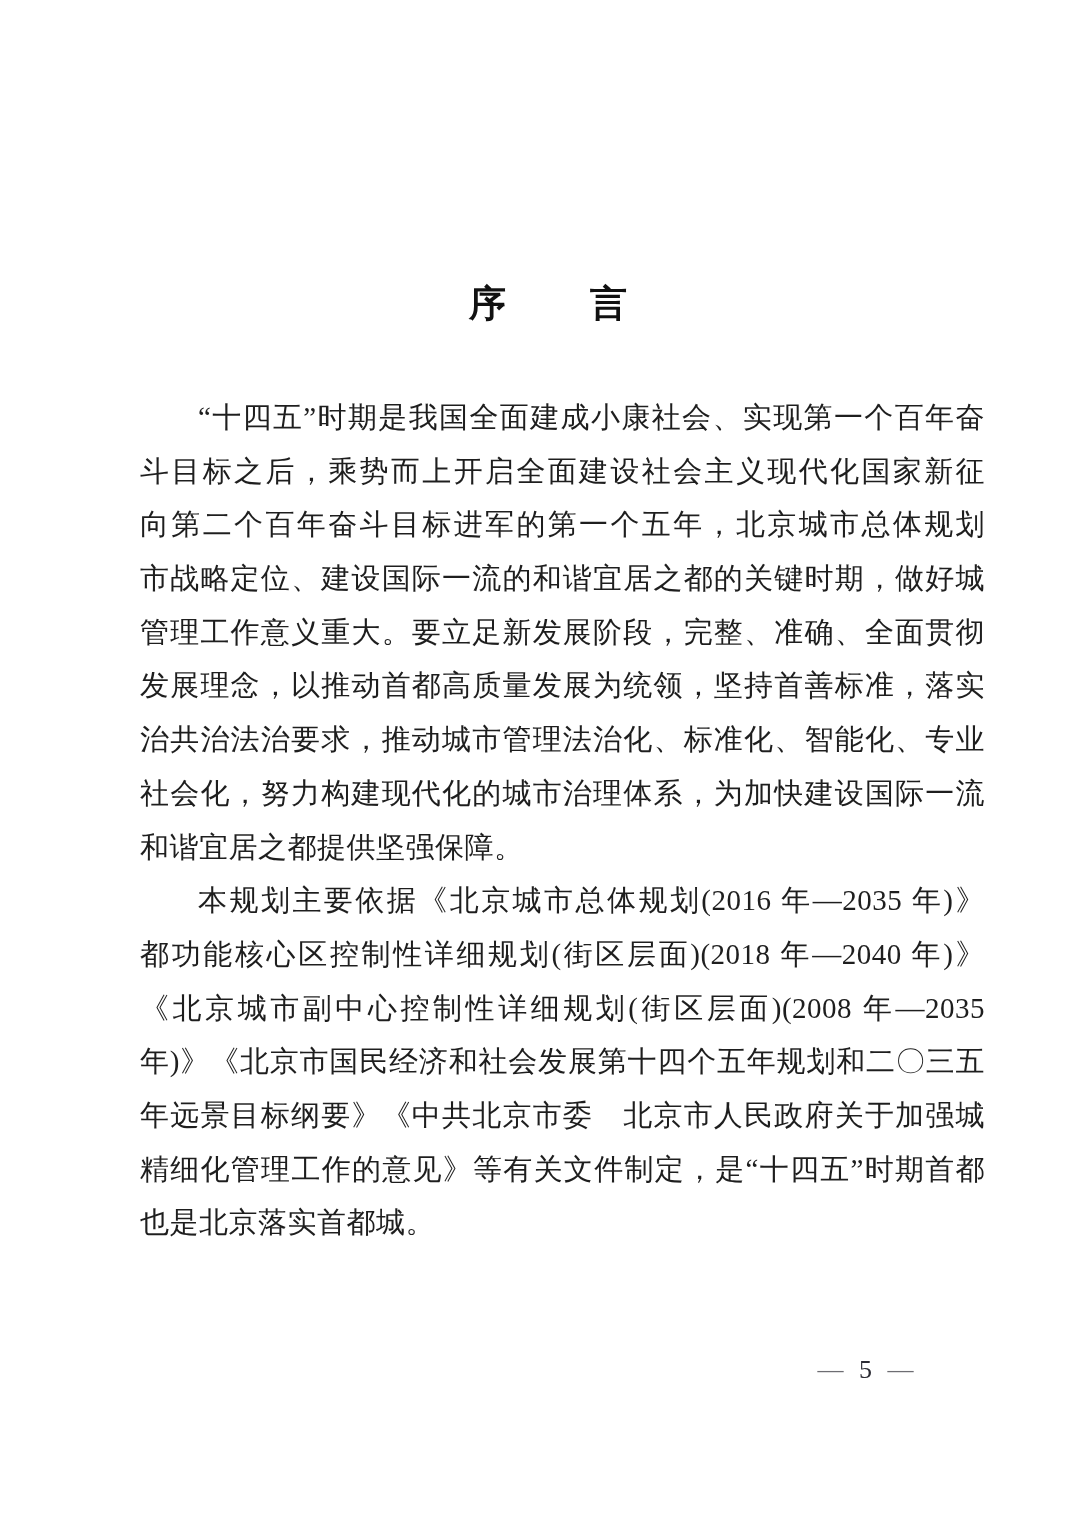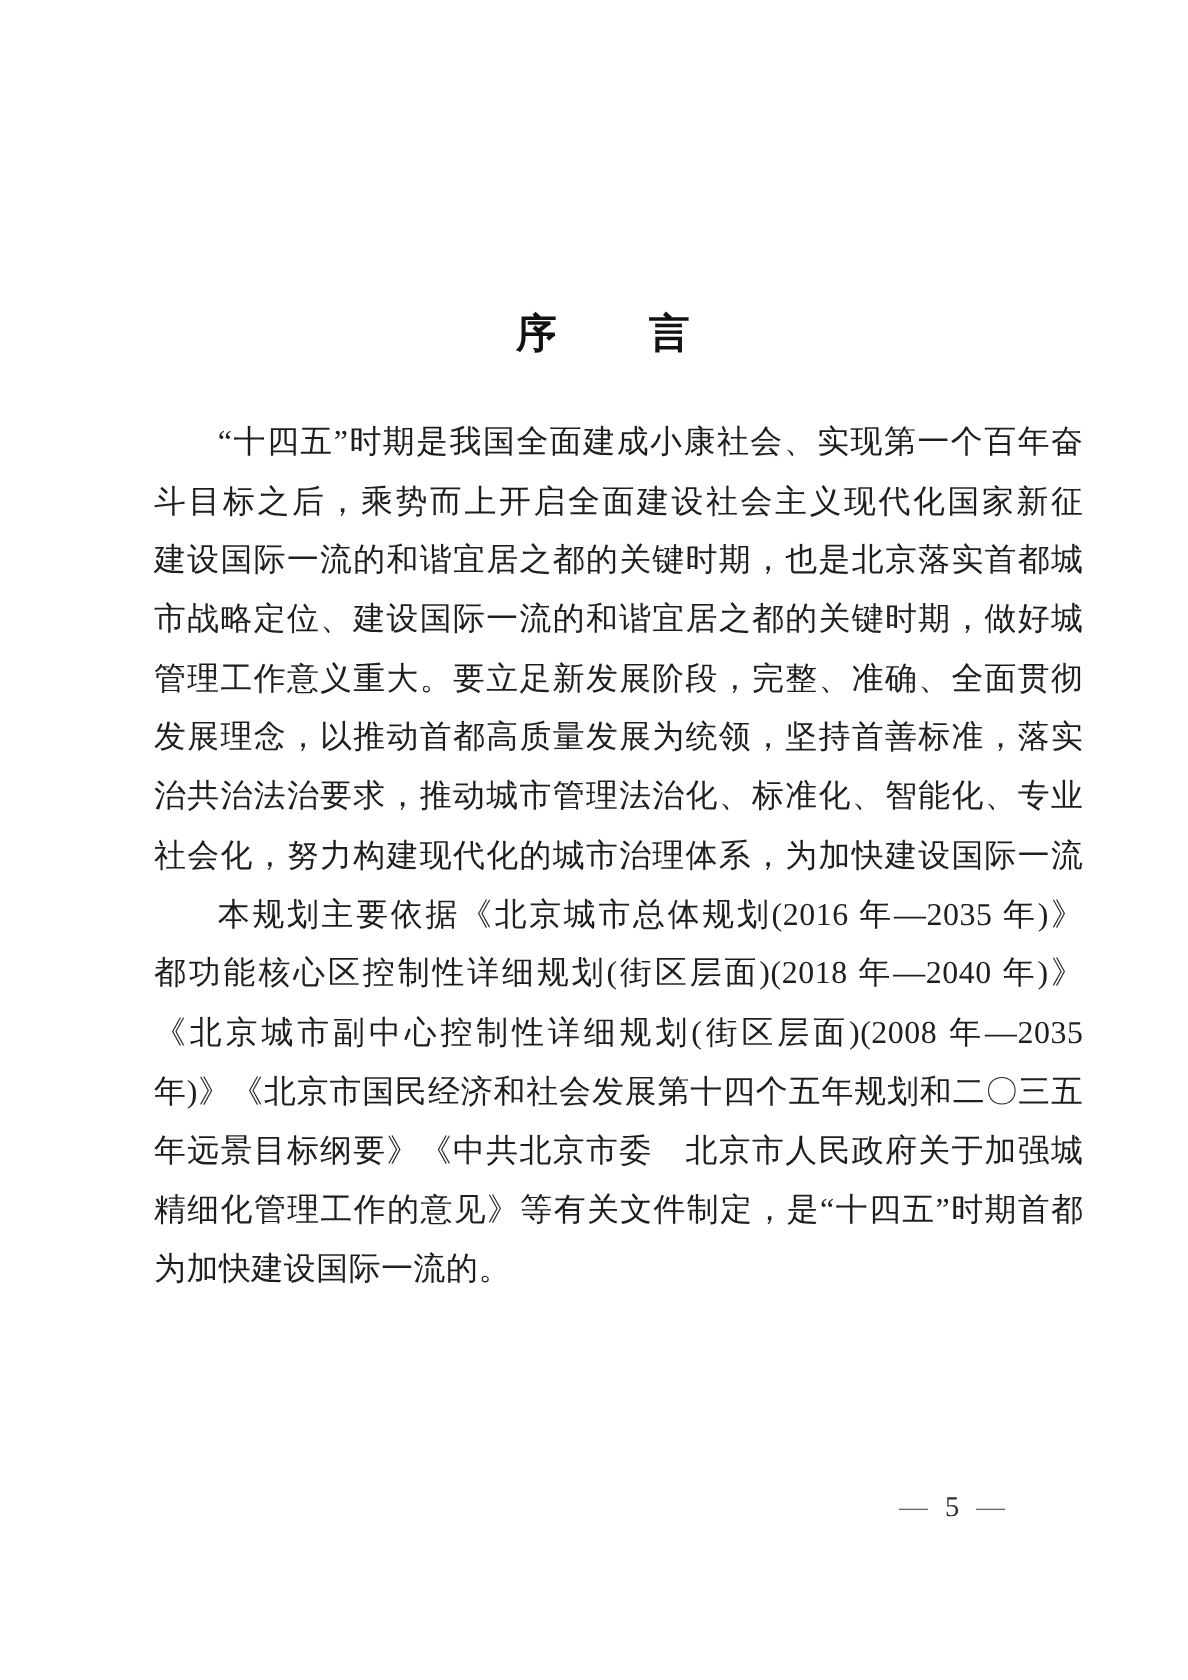--- a/index.html
+++ b/index.html
@@ -24,21 +24,21 @@
     display: flex;
     justify-content: center;
     gap: 84px;
     font-size: 37px;
     font-weight: bold;
     line-height: 46px;
     color: #111111;
   }
   .body-text {
     position: absolute;
-    top: 376px;
+    top: 391px;
     left: 140px;
     width: 845px;
   }
   .paragraph {
     margin: 0;
   }
   .line {
     height: 53.7px;
     line-height: 53.7px;
     font-size: 29px;
@@ -85,35 +85,36 @@
 
   <div class="doc-title">
     <span>序</span>
     <span>言</span>
   </div>
 
   <div class="body-text">
       <div class="paragraph">
         <div class="line indent">“十四五”时期是我国全面建成小康社会、实现第一个百年奋</div>
         <div class="line">斗目标之后，乘势而上开启全面建设社会主义现代化国家新征程、</div>
-        <div class="line">建设国际一流的和谐宜居之都的关键时期，也是北京落实首都城</div>
+        <div class="line">向第二个百年奋斗目标进军的第一个五年，北京城市总体规划</div>
         <div class="line">市战略定位、建设国际一流的和谐宜居之都的关键时期，做好城市</div>
         <div class="line">管理工作意义重大。要立足新发展阶段，完整、准确、全面贯彻新</div>
         <div class="line">发展理念，以推动首都高质量发展为统领，坚持首善标准，落实精</div>
         <div class="line">治共治法治要求，推动城市管理法治化、标准化、智能化、专业化、</div>
         <div class="line">社会化，努力构建现代化的城市治理体系，为加快建设国际一流的</div>
+        <div class="line lastline">和谐宜居之都提供坚强保障。</div>
       </div>
       <div class="paragraph">
         <div class="line indent">本规划主要依据《北京城市总体规划(2016 年—2035 年)》《首</div>
         <div class="line">都功能核心区控制性详细规划(街区层面)(2018 年—2040 年)》</div>
         <div class="line">《北京城市副中心控制性详细规划(街区层面)(2008 年—2035</div>
         <div class="line">年)》《北京市国民经济和社会发展第十四个五年规划和二〇三五</div>
         <div class="line">年远景目标纲要》《中共北京市委　北京市人民政府关于加强城市</div>
         <div class="line">精细化管理工作的意见》等有关文件制定，是“十四五”时期首都城</div>
-        <div class="line lastline">为加快建设国际一流的。</div>
+        <div class="line lastline">也是北京落实首都城。</div>
       </div>
     </div>
 
   <div class="footer">
     <span class="dash">—</span>
     <span class="num">5</span>
     <span class="dash">—</span>
   </div>
 
 </div>

